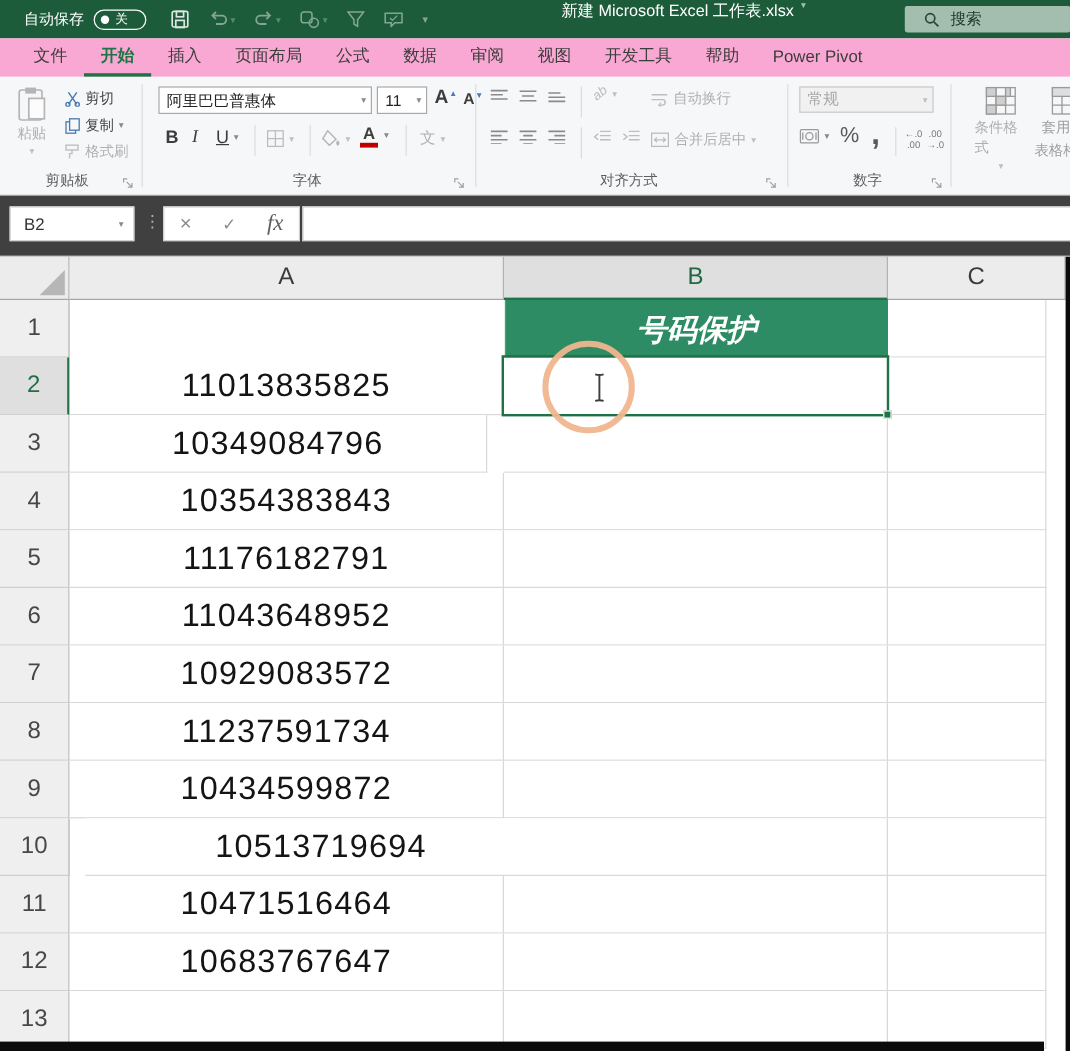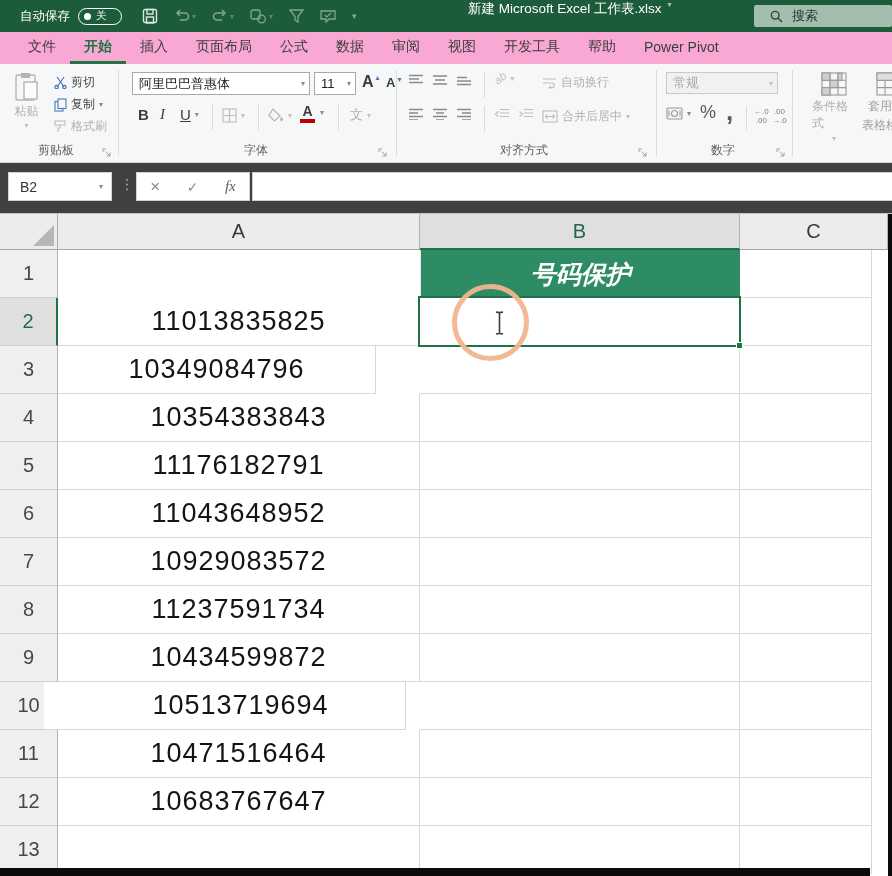--- a/index.html
+++ b/index.html
@@ -58,21 +58,21 @@
   
   .fbar { left:0; top:163px; width:892px; height:51px; background:#404040;
           border-bottom:1px solid #c6c6c6; }
   .namebox { position:absolute; left:8px; top:9px; width:104px; height:29px; background:#fff;
              border:1px solid #d0d0d0; display:flex; align-items:center; font-size:14px;
              color:#333; padding:0 8px 0 11px; }
   .fdots { position:absolute; left:120px; top:13px; color:#b0b0b0; font-size:14px; }
   .fbtns { position:absolute; left:136px; top:9px; width:114px; height:29px; background:#fff;
            border:1px solid #d0d0d0; display:flex; align-items:center; justify-content:space-around;
            color:#8a8a8a; }
-  .fx { font-family:"Liberation Serif",serif; font-style:italic; font-size:15px; color:#5f5f5f; }
+  .fx { font-family:"Liberation Serif",serif; font-style:italic; font-size:19px; color:#5f5f5f; }
   .finput { position:absolute; left:252px; top:9px; width:640px; height:29px; background:#fff;
             border:1px solid #d0d0d0; border-right:none; font-size:14px; color:#333; padding:0 6px; }
 
   
   .sheet { left:0; top:214px; width:892px; height:662px; background:#fff; }
   .corner { position:absolute; left:0; top:0; width:58px; height:36px; background:#ececec;
             border-right:1px solid #aeaeae; border-bottom:1px solid #a5a5a5; }
   .corner .tri { position:absolute; right:3px; bottom:3px; width:0; height:0;
                  border-bottom:21px solid #b6b6b6; border-left:21px solid transparent; }
   .colhead { position:absolute; top:0; height:36px; background:#ececec; color:#3b3b3b;
@@ -453,21 +453,21 @@
   <div class="hcell" style="left:420px; width:320px; border-left:1px solid rgba(255,255,255,.85);font-style:italic;">号码保护</div>
   <div class="cell" style="left:740px; top:36px; width:132px;"></div>
 
   <div id="rows-container">
       <div class="rowhead" style="top: 36px;">1</div>
       <div class="rowhead sel" style="top: 84px;">2</div>
       <div class="cell num" style="left: 58px; top: 84px; width: 362px;">11013835825</div>
       <div class="cell" style="left: 420px; top: 84px; width: 320px;"></div>
       <div class="cell" style="left: 740px; top: 84px; width: 132px;"></div>
       <div class="rowhead" style="top: 132px;">3</div>
-      <div class="cell num" style="left: 58px; top: 132px; width: 318px;">10349084796</div>
+      <div class="cell num" style="left: 58px; top: 132px; width: 348px;">10349084796</div>
       <div class="cell" style="left: 420px; top: 132px; width: 320px;"></div>
       <div class="cell" style="left: 740px; top: 132px; width: 132px;"></div>
       <div class="rowhead" style="top: 180px;">4</div>
       <div class="cell num" style="left: 58px; top: 180px; width: 362px;">10354383843</div>
       <div class="cell" style="left: 420px; top: 180px; width: 320px;"></div>
       <div class="cell" style="left: 740px; top: 180px; width: 132px;"></div>
       <div class="rowhead" style="top: 228px;">5</div>
       <div class="cell num" style="left: 58px; top: 228px; width: 362px;">11176182791</div>
       <div class="cell" style="left: 420px; top: 228px; width: 320px;"></div>
       <div class="cell" style="left: 740px; top: 228px; width: 132px;"></div>
@@ -481,21 +481,21 @@
       <div class="cell" style="left: 740px; top: 324px; width: 132px;"></div>
       <div class="rowhead" style="top: 372px;">8</div>
       <div class="cell num" style="left: 58px; top: 372px; width: 362px;">11237591734</div>
       <div class="cell" style="left: 420px; top: 372px; width: 320px;"></div>
       <div class="cell" style="left: 740px; top: 372px; width: 132px;"></div>
       <div class="rowhead" style="top: 420px;">9</div>
       <div class="cell num" style="left: 58px; top: 420px; width: 362px;">10434599872</div>
       <div class="cell" style="left: 420px; top: 420px; width: 320px;"></div>
       <div class="cell" style="left: 740px; top: 420px; width: 132px;"></div>
       <div class="rowhead" style="top: 468px;">10</div>
-      <div class="cell num" style="left: 44px; top: 468px; width: 362px; padding-left: 32px;">10513719694</div>
+      <div class="cell num" style="left: 71px; top: 468px; width: 362px; padding-left: 32px;">10513719694</div>
       <div class="cell" style="left: 420px; top: 468px; width: 320px;"></div>
       <div class="cell" style="left: 740px; top: 468px; width: 132px;"></div>
       <div class="rowhead" style="top: 516px;">11</div>
       <div class="cell num" style="left: 58px; top: 516px; width: 362px;">10471516464</div>
       <div class="cell" style="left: 420px; top: 516px; width: 320px;"></div>
       <div class="cell" style="left: 740px; top: 516px; width: 132px;"></div>
       <div class="rowhead" style="top: 564px;">12</div>
       <div class="cell num" style="left: 58px; top: 564px; width: 362px;">10683767647</div>
       <div class="cell" style="left: 420px; top: 564px; width: 320px;"></div>
       <div class="cell" style="left: 740px; top: 564px; width: 132px;"></div>

